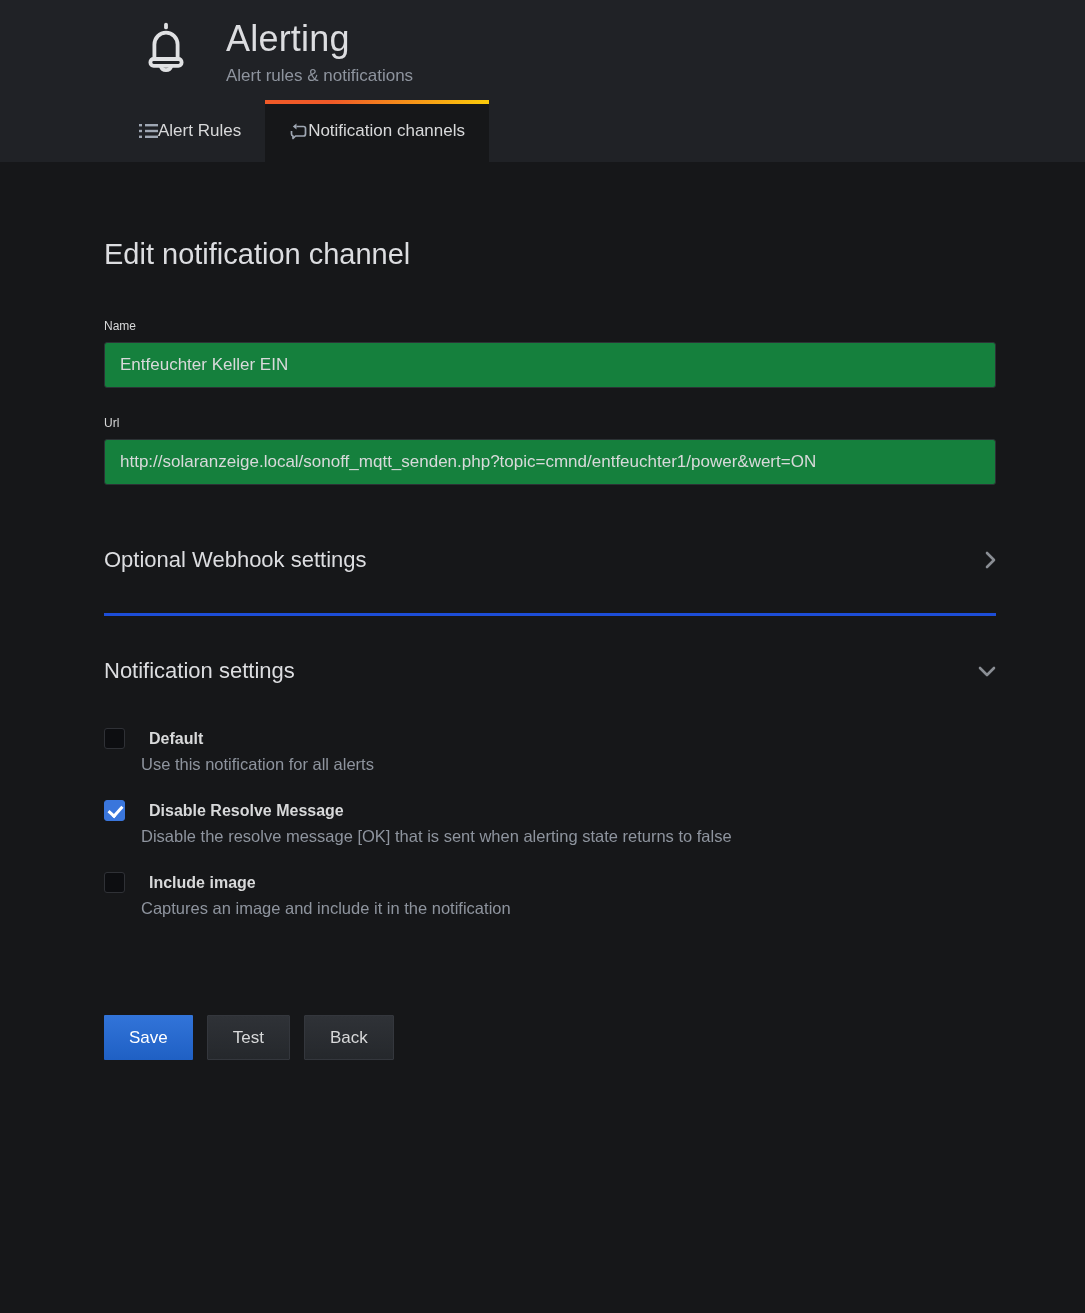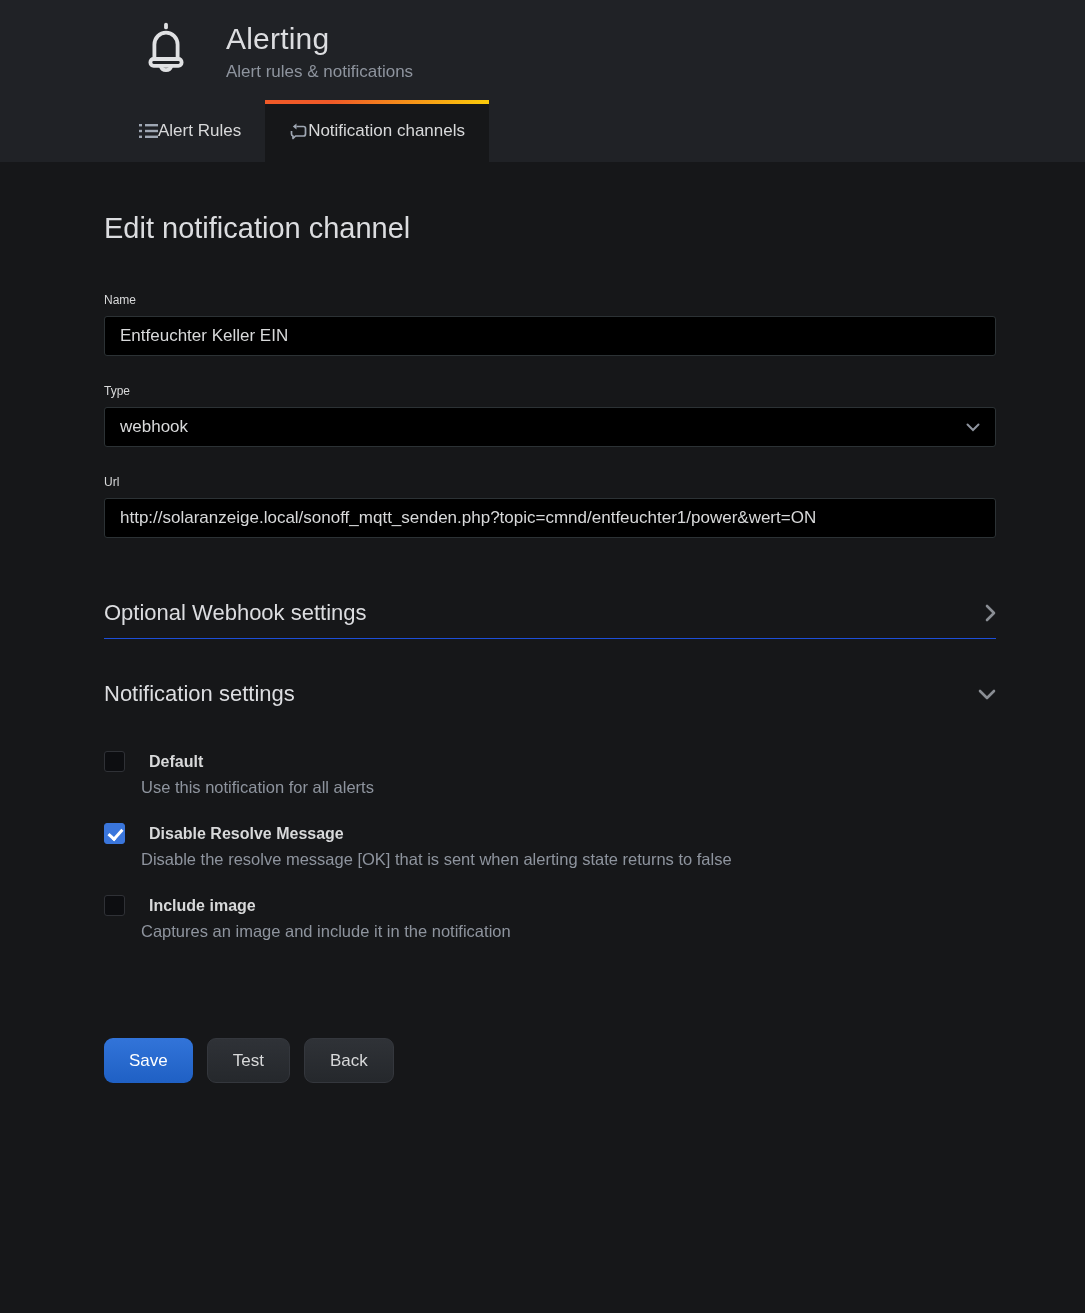--- a/index.html
+++ b/index.html
@@ -12,59 +12,59 @@
   }
 
   
   .page-header { background:#202226; }
   .header-top {
     display:flex; align-items:center;
     padding:18px 0 14px 140px; height:100px;
   }
   .header-icon { width:52px; height:62px; display:flex; align-items:center; justify-content:center; }
   .header-titles { margin-left:34px; }
-  .header-title { font-size:30px; font-weight:400; color:#dcdde0; letter-spacing:.2px; }
+  .header-title { font-size:36px; font-weight:400; color:#dcdde0; letter-spacing:.2px; }
   .header-subtitle { font-size:17px; color:#8e949e; margin-top:6px; }
 
   .tabs { display:flex; padding-left:115px; height:62px; align-items:stretch; }
   .tab {
     display:flex; align-items:center; 
     padding:0 24px; font-size:17px; color:#d8d9da;
     cursor:pointer; position:relative; background:transparent;
   }
   .tab .tab-icon { display:flex; align-items:center; color:#9fa7b3; }
   .tab.active { background:#161719;justify-content:flex-end; }
   .tab.active::before {
     content:""; position:absolute; top:0; left:0; right:0; height:4px;
     background:linear-gradient(to right, #f05a28 30%, #fbca0a 99%);
   }
 
   
   .content { padding:0 89px 0 104px; }
-  .page-title { font-size:29px; font-weight:400; color:#dcdde0; margin-top:50px; margin-bottom:48px; }
+  .page-title { font-size:29px; font-weight:400; color:#dcdde0; margin-top:76px; margin-bottom:48px; }
 
   .field-group { margin-bottom:28px; width:892px; }
   .field-label { display:block; font-size:12px; font-weight:500; color:#d8d9da; margin-bottom:9px; }
   .text-input, .select-box {
-    width:892px; height:40px;
-    background:#000000; border:1px solid #2c3235; border-radius:3px;
+    width:892px; height:46px;
+    background:#15803d; border:1px solid #2c3235; border-radius:3px;
     color:#d8d9da; font-size:17px; font-family:"Liberation Sans", sans-serif;
     padding:0 15px; outline:none;
   }
   .text-input { white-space:nowrap; overflow:hidden; }
   .select-box { display:flex; align-items:center; justify-content:space-between; cursor:pointer; }
   .select-box .chev { color:#8e949e; display:flex; }
 
   .section-row {
     width:892px; display:flex; align-items:center; justify-content:space-between;
     cursor:pointer;
   }
   .section-title { font-size:22px; font-weight:400; color:#dcdde0; }
   .section-chev { color:#8a8e94; display:flex; }
-  .sec-optional { margin-top:62px; padding-bottom:12px; border-bottom:1px solid #1d4ed8; }
+  .sec-optional { margin-top:62px; padding-bottom:40px; border-bottom:3px solid #1d4ed8; }
   .sec-notification { margin-top:42px; }
 
   .checkbox-list { margin-top:44px; }
   .check-item { margin-bottom:26px; }
   .check-row { display:flex; align-items:center; gap:24px; cursor:pointer; }
   .checkbox {
     width:21px; height:21px; border-radius:3px; flex:0 0 auto;
     background:#0d0e11; border:1px solid #2f3136; position:relative;
   }
   .checkbox.checked { background:#3a76dc; border-color:#3a76dc; }
@@ -72,21 +72,21 @@
     content:""; position:absolute; left:6px; top:2px;
     width:6px; height:11px;
     border:solid #ffffff; border-width:0 3px 3px 0;
     transform:rotate(42deg);
   }
   .check-label { font-size:16px; font-weight:700; color:#d8d9da; }
   .check-desc { font-size:16.5px; color:#8e949e; margin:6px 0 0 37px; }
 
   .button-row { display:flex; gap:14px; margin-top:97px; }
   .btn {
-    height:45px; border-radius:9px; font-size:17px; font-weight:500;
+    height:45px; border-radius:1px; font-size:17px; font-weight:500;
     font-family:"Liberation Sans", sans-serif;
     padding:0 25px; cursor:pointer; color:#ffffff; border:none;
   }
   .btn-primary { background:linear-gradient(180deg,#3274d9,#1f60c4); }
   .btn-secondary {
     background:linear-gradient(180deg,#2f3237,#25282c);
     border:1px solid #34373d; color:#d8d9da;
   }
 </style>
 </head>
@@ -134,31 +134,20 @@
 </div>
 
 <div class="content">
   <h2 class="page-title">Edit notification channel</h2>
 
   <div class="field-group">
     <label class="field-label">Name</label>
     <input class="text-input" type="text" value="Entfeuchter Keller EIN" style="">
   </div>
 
-  <div class="field-group">
-    <label class="field-label">Type</label>
-    <div class="select-box">
-      <span>webhook</span>
-      <span class="chev">
-        <svg width="14" height="9" viewBox="0 0 14 9" fill="none" stroke="#8e949e" stroke-width="2" stroke-linecap="round">
-            <path d="M1.5 1.5 L7 7 L12.5 1.5"></path>
-          </svg>
-      </span>
-    </div>
-  </div>
 
   <div class="field-group">
     <label class="field-label">Url</label>
     <input class="text-input" type="text" value="http://solaranzeige.local/sonoff_mqtt_senden.php?topic=cmnd/entfeuchter1/power&amp;wert=ON" style="">
   </div>
 
   <div class="section-row sec-optional">
     <span class="section-title">Optional Webhook settings</span>
     <span class="section-chev">
       <svg width="11" height="18" viewBox="0 0 11 18" fill="none" stroke="#8a8e94" stroke-width="2.6" stroke-linecap="round" stroke-linejoin="round">

